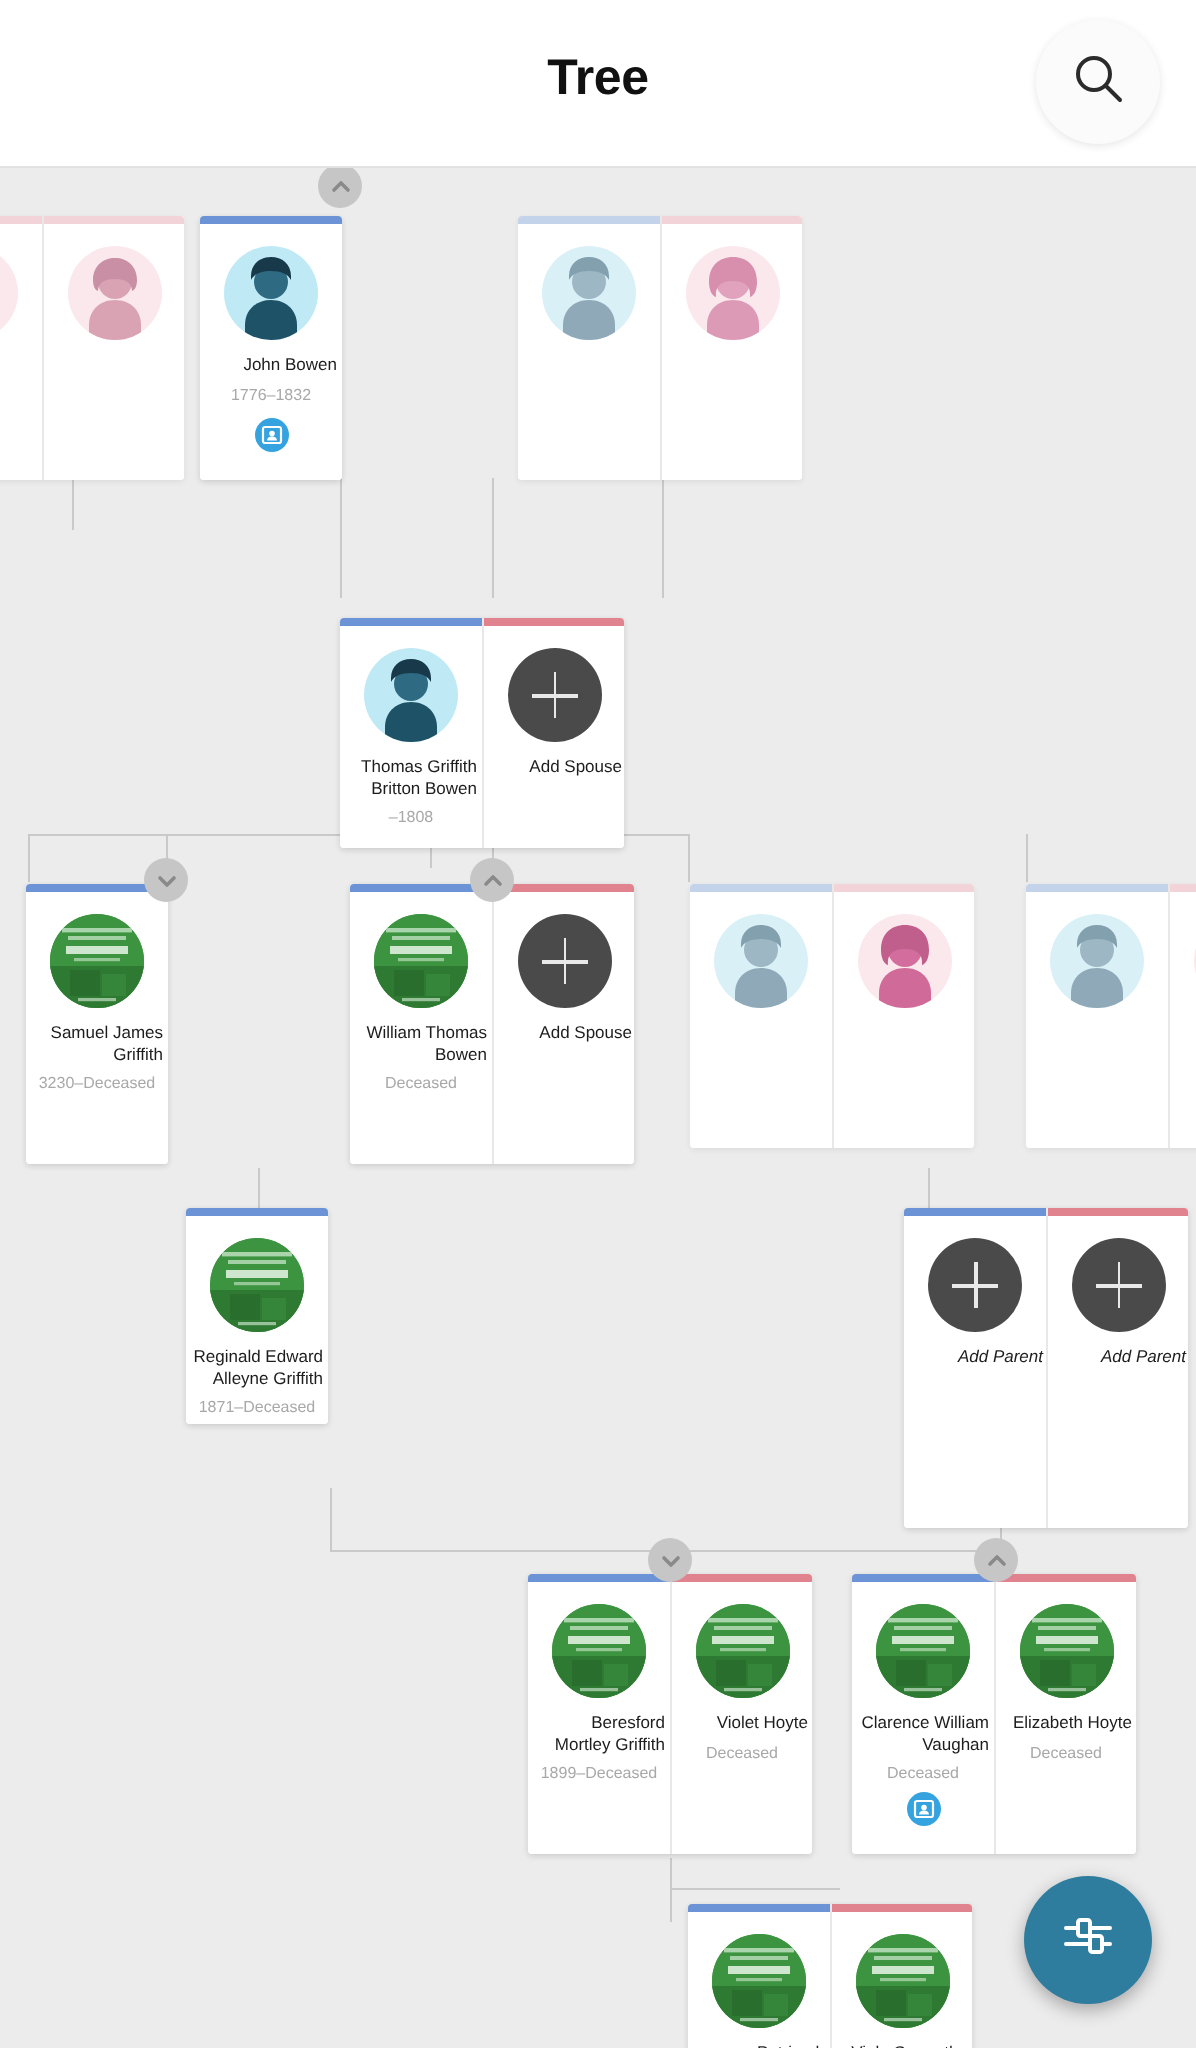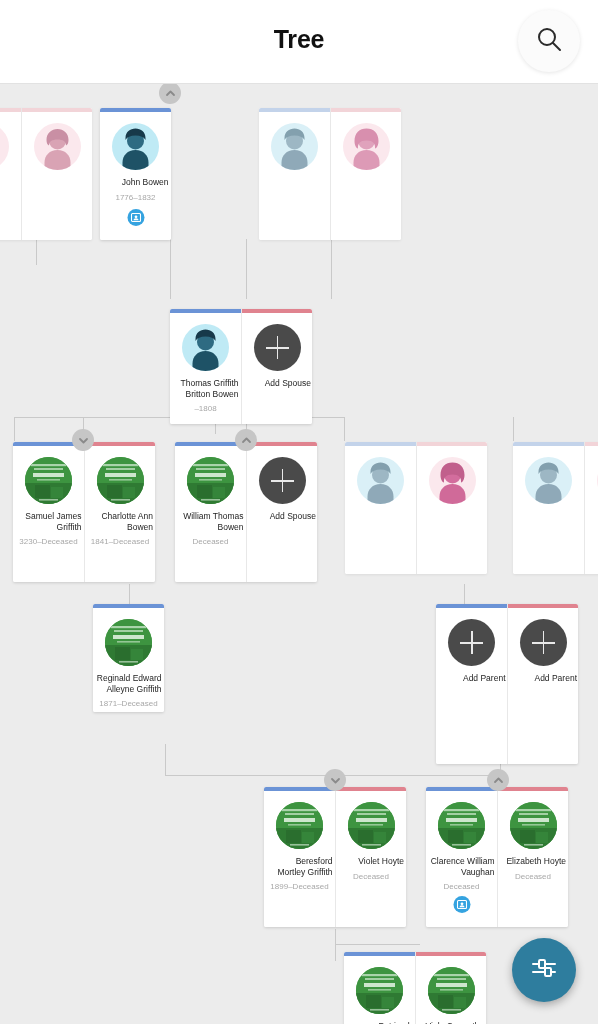--- a/index.html
+++ b/index.html
@@ -369,38 +369,20 @@
           <rect x="6" y="7" width="35" height="2.2" fill="#cfe9cf" opacity="0.75"></rect>
           <rect x="9" y="11" width="29" height="2" fill="#cfe9cf" opacity="0.7"></rect>
           <rect x="8" y="16" width="31" height="4" fill="#e6f4e6" opacity="0.85"></rect>
           <rect x="12" y="22" width="23" height="1.6" fill="#cfe9cf" opacity="0.6"></rect>
           <rect x="14" y="42" width="19" height="1.6" fill="#dff0df" opacity="0.6"></rect>
         </svg>
       </div>
       <div class="pname">Samuel James Griffith</div>
       <div class="pdates">3230–Deceased</div>
     </div>
-    <div class="pcard">
-      <div class="topbar female"></div>
-      <div class="photo">
-        <svg width="47" height="47" viewBox="0 0 47 47">
-          <rect width="47" height="47" fill="#3d9440"></rect>
-          <rect y="26" width="47" height="21" fill="#2f7a33"></rect>
-          <rect x="10" y="28" width="15" height="13" fill="#2a6e2e"></rect>
-          <rect x="26" y="30" width="12" height="11" fill="#35853a"></rect>
-          <rect x="6" y="7" width="35" height="2.2" fill="#cfe9cf" opacity="0.75"></rect>
-          <rect x="9" y="11" width="29" height="2" fill="#cfe9cf" opacity="0.7"></rect>
-          <rect x="8" y="16" width="31" height="4" fill="#e6f4e6" opacity="0.85"></rect>
-          <rect x="12" y="22" width="23" height="1.6" fill="#cfe9cf" opacity="0.6"></rect>
-          <rect x="14" y="42" width="19" height="1.6" fill="#dff0df" opacity="0.6"></rect>
-        </svg>
-      </div>
-      <div class="pname">Charlotte Ann Bowen</div>
-      <div class="pdates">1841–Deceased</div>
-    </div>
   </div>
 
   <div class="couple" style="left:175px; top:358px; height:140px;">
     <div class="pcard">
       <div class="topbar male"></div>
       <div class="photo">
         <svg width="47" height="47" viewBox="0 0 47 47">
           <rect width="47" height="47" fill="#3d9440"></rect>
           <rect y="26" width="47" height="21" fill="#2f7a33"></rect>
           <rect x="10" y="28" width="15" height="13" fill="#2a6e2e"></rect>
@@ -490,21 +472,21 @@
           <rect x="8" y="16" width="31" height="4" fill="#e6f4e6" opacity="0.85"></rect>
           <rect x="12" y="22" width="23" height="1.6" fill="#cfe9cf" opacity="0.6"></rect>
           <rect x="14" y="42" width="19" height="1.6" fill="#dff0df" opacity="0.6"></rect>
         </svg>
       </div>
       <div class="pname">Reginald Edward Alleyne Griffith</div>
       <div class="pdates">1871–Deceased</div>
     </div>
   </div>
 
-  <div class="couple" style="left:436px; top:520px; height:160px;">
+  <div class="couple" style="left:452px; top:520px; height:160px;font-style:italic;">
     <div class="pcard">
       <div class="topbar male"></div>
       <div class="addcircle"></div>
       <div class="addlabel">Add Parent</div>
     </div>
     <div class="pcard">
       <div class="topbar female"></div>
       <div class="addcircle"></div>
       <div class="addlabel">Add Parent</div>
     </div>

